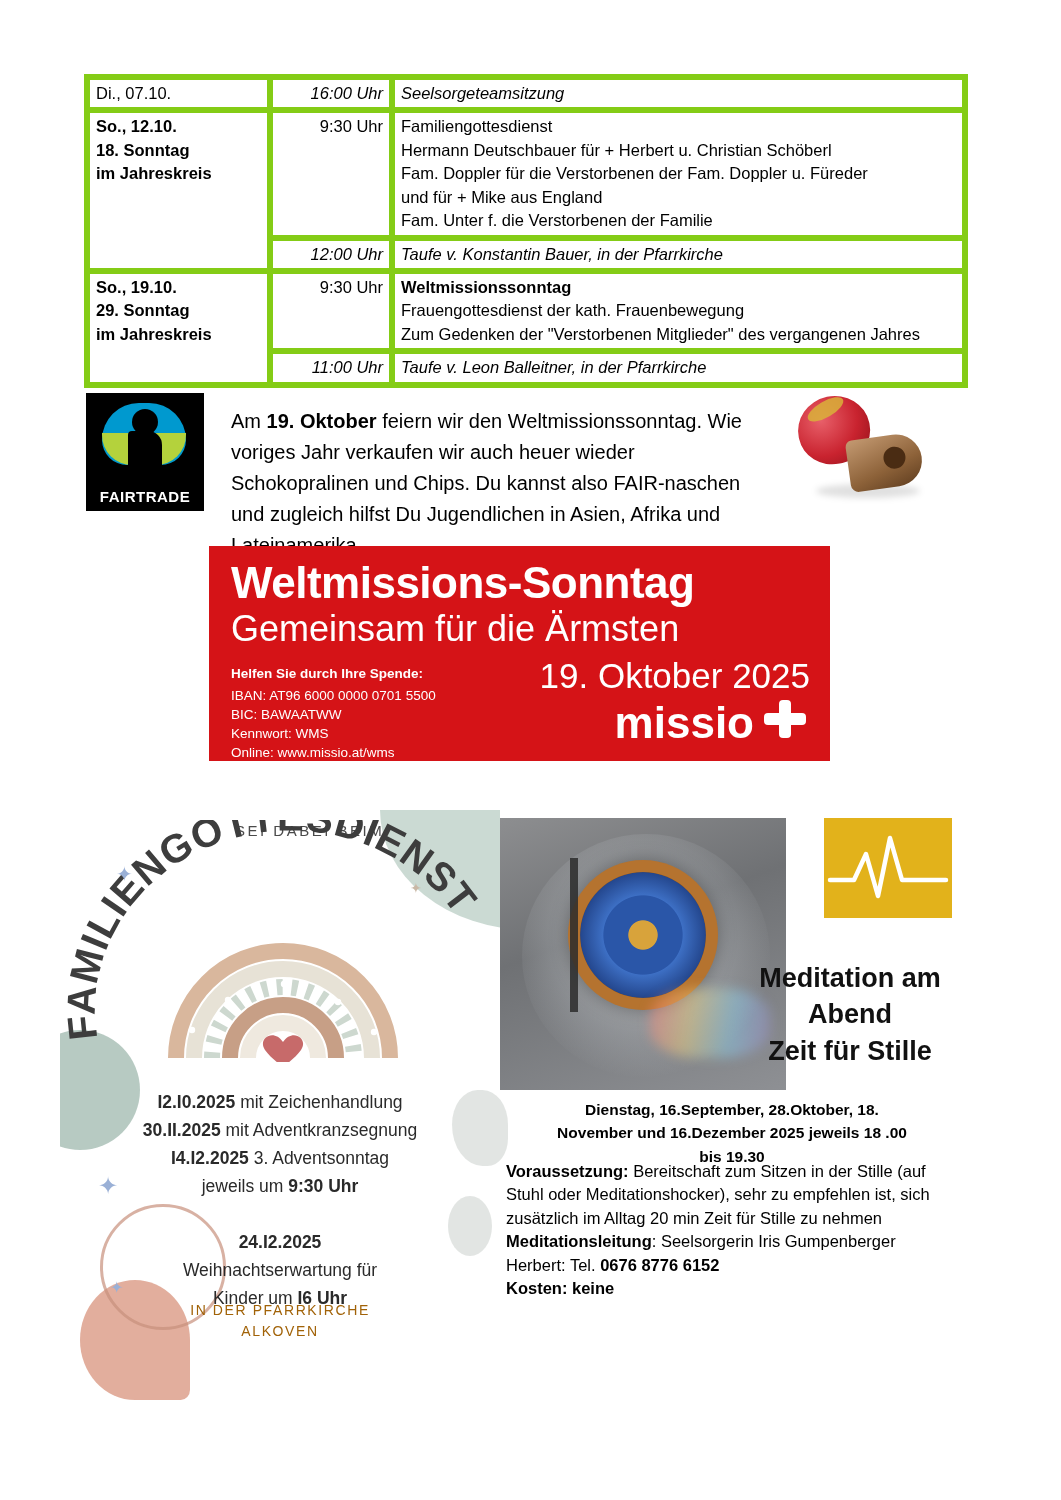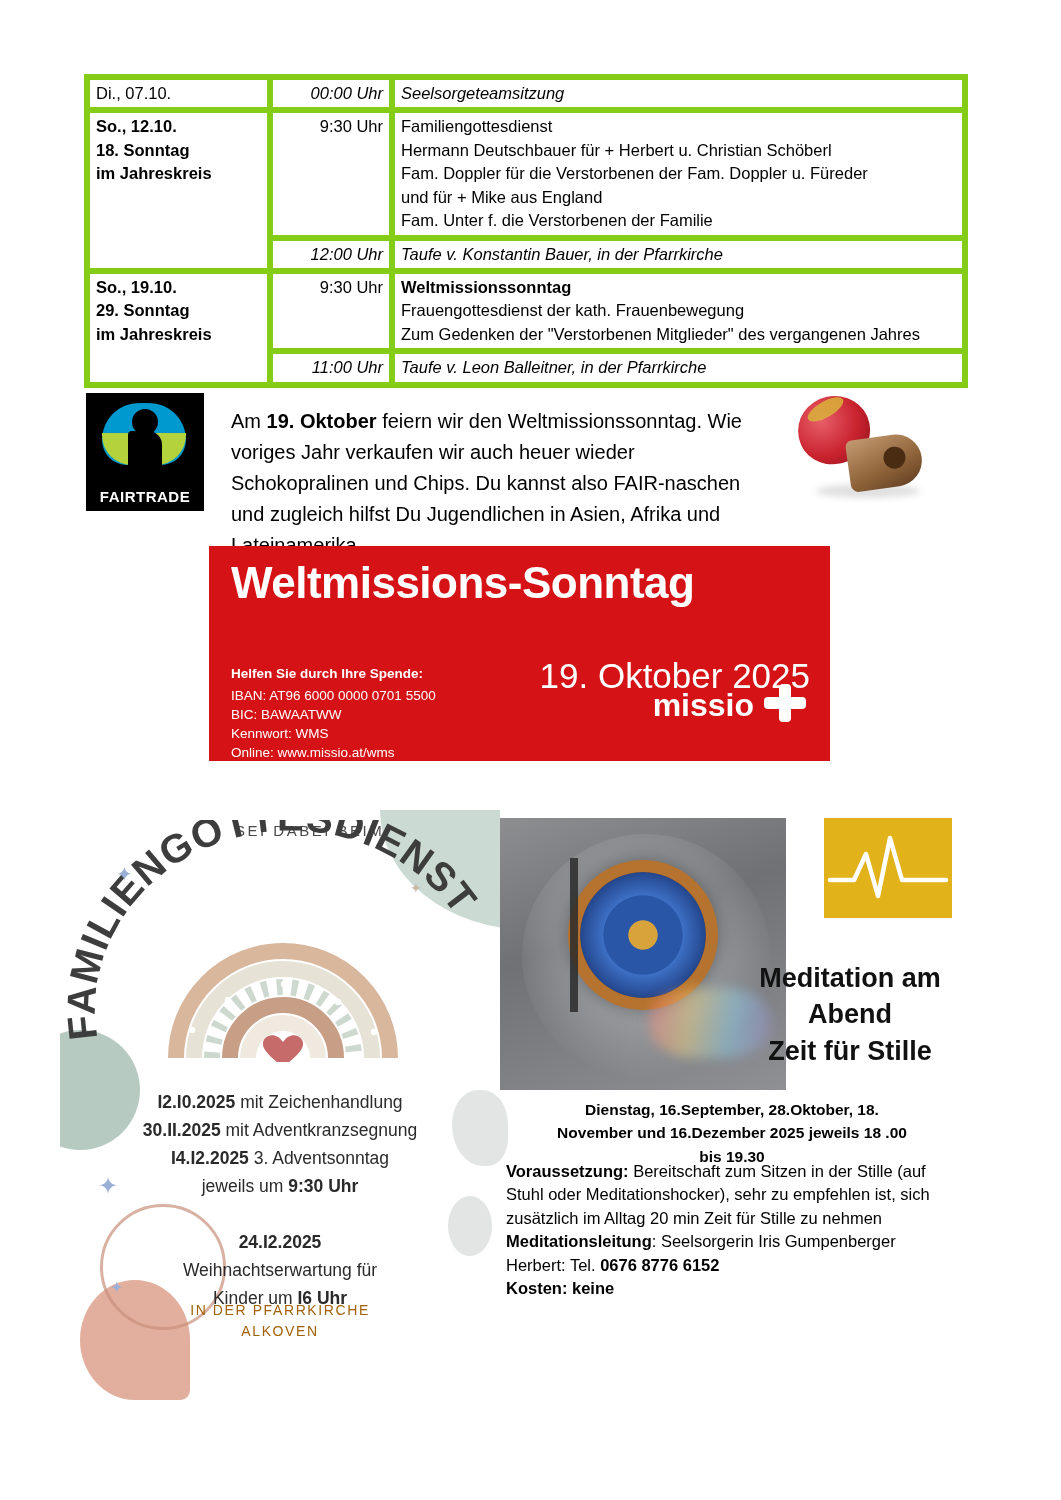--- a/index.html
+++ b/index.html
@@ -231,26 +231,26 @@
     position: absolute;
     right: 20px;
     top: 110px;
     font-size: 35px;
     font-weight: normal;
     white-space: nowrap;
   }
   .missio-brand {
     position: absolute;
     right: 22px;
-    top: 136px;
-    font-size: 32px;
+    top: 152px;
+    font-size: 44px;
     font-weight: bold;
     white-space: nowrap;
     display: flex;
-    align-items: flex-end;
+    align-items: flex-start;
   }
   .missio-cross {
     position: relative;
     display: inline-block;
     width: 46px;
     height: 42px;
     margin-left: 8px;
   }
   .mc-dot {
     position: absolute;
@@ -464,21 +464,21 @@
 </head>
 <body>
 
 <table class="schedule">
   <tbody>
 
     <tr>
       <td class="c-day">
         <div>Di., 07.10.</div>
       </td>
-      <td class="c-time italic">00:00 Uhr</td>
+      <td class="c-time italic">16:00 Uhr</td>
       <td class="c-desc cell-lines">
         <div class="italic">Seelsorgeteamsitzung</div>
       </td>
     </tr>
 
     <tr>
       <td class="c-day bold" rowspan="2">
         <div>So., 12.10.</div>
         <div>18. Sonntag</div>
         <div>im Jahreskreis</div>
@@ -534,20 +534,21 @@
 </div>
 
 <div class="praline">
   <div class="pral-shadow"></div>
   <div class="pral-red"></div>
   <div class="pral-choc"></div>
 </div>
 
 <div class="missio">
   <div class="missio-title">Weltmissions-Sonntag</div>
+  <div class="missio-sub">Gemeinsam für die Ärmsten</div>
   <div class="missio-spende">Helfen Sie durch Ihre Spende:</div>
   <div class="missio-details" style="top:140px;">IBAN: AT96 6000 0000 0701 5500</div>
   <div class="missio-details" style="top:159px;text-align:center;">BIC: BAWAATWW</div>
   <div class="missio-details" style="top:178px;">Kennwort: WMS</div>
   <div class="missio-details" style="top:197px;">Online: www.missio.at/wms</div>
   <div class="missio-date">19. Oktober 2025</div>
   <div class="missio-brand">
     <span>missio</span>
     <span class="missio-cross">
       <span class="mc-dot mc-v"></span>

